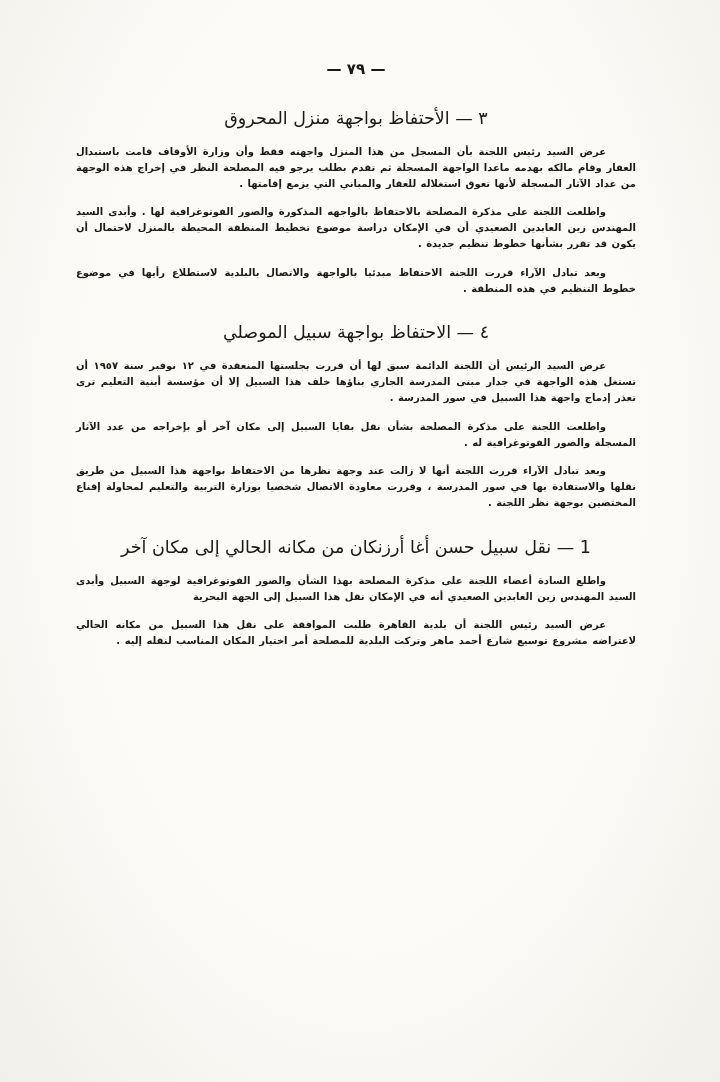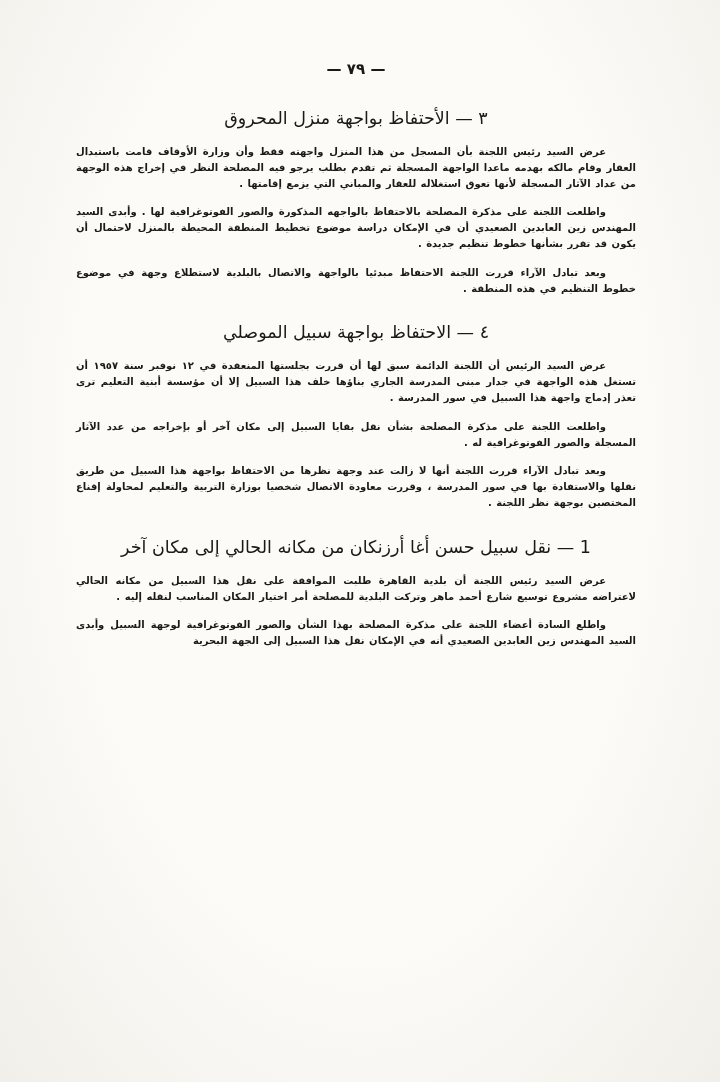--- a/index.html
+++ b/index.html
@@ -53,29 +53,29 @@
 <body>
 
 <div class="page">
 
   <div class="page-number">— ٧٩ —</div>
 
   <section class="section">
     <h2 class="section-heading">٣ — الأحتفاظ بواجهة منزل المحروق</h2>
     <p class="para">عرض السيد رئيس اللجنة بأن المسجل من هذا المنزل واجهته فقط وأن وزارة الأوقاف قامت باستبدال العقار وقام مالكه بهدمه ماعدا الواجهة المسجلة ثم تقدم بطلب يرجو فيه المصلحة النظر في إخراج هذه الوجهة من عداد الآثار المسجلة لأنها تعوق استغلاله للعقار والمباني التي يزمع إقامتها .</p>
     <p class="para">واطلعت اللجنة على مذكرة المصلحة بالاحتفاظ بالواجهه المذكورة والصور الفوتوغرافية لها . وأبدى السيد المهندس زين العابدين الصعيدي أن في الإمكان دراسة موضوع تخطيط المنطقة المحيطة بالمنزل لاحتمال أن يكون قد تقرر بشأنها خطوط تنظيم جديدة .</p>
-    <p class="para">وبعد تبادل الآراء قررت اللجنة الاحتفاظ مبدئيا بالواجهة والاتصال بالبلدية لاستطلاع وجهة في موضوع خطوط التنظيم في هذه المنطقة .</p>
+    <p class="para">وبعد تبادل الآراء قررت اللجنة الاحتفاظ مبدئيا بالواجهة والاتصال بالبلدية لاستطلاع رأيها في موضوع خطوط التنظيم في هذه المنطقة .</p>
   </section>
 
   <section class="section">
     <h2 class="section-heading">٤ — الاحتفاظ بواجهة سبيل الموصلي</h2>
     <p class="para">عرض السيد الرئيس أن اللجنة الدائمة سبق لها أن قررت بجلستها المنعقدة في ١٢ نوفبر سنة ١٩٥٧ أن تستغل هذه الواجهة في جدار مبنى المدرسة الجاري بناؤها خلف هذا السبيل إلا أن مؤسسة أبنية التعليم ترى تعذر إدماج واجهة هذا السبيل في سور المدرسة .</p>
     <p class="para">واطلعت اللجنة على مذكرة المصلحة بشأن نقل بقايا السبيل إلى مكان آخر أو بإخراجه من عدد الآثار المسجلة والصور الفوتوغرافية له .</p>
     <p class="para">وبعد تبادل الآراء قررت اللجنة أنها لا زالت عند وجهة نظرها من الاحتفاظ بواجهة هذا السبيل من طريق نقلها والاستفادة بها في سور المدرسة ، وقررت معاودة الاتصال شخصيا بوزارة التربية والتعليم لمحاولة إقناع المختصين بوجهة نظر اللجنة .</p>
   </section>
 
   <section class="section">
     <h2 class="section-heading">1 — نقل سبيل حسن أغا أرزنكان من مكانه الحالي إلى مكان آخر</h2>
+    <p class="para">واطلع السادة أعضاء اللجنة على مذكرة المصلحة بهذا الشأن والصور الفوتوغرافية لوجهة السبيل وأبدى السيد المهندس زين العابدين الصعيدي أنه في الإمكان نقل هذا السبيل إلى الجهة البحرية</p>
     <p class="para">عرض السيد رئيس اللجنة أن بلدية القاهرة طلبت الموافقة على نقل هذا السبيل من مكانه الحالي لاعتراضه مشروع توسيع شارع أحمد ماهر وتركت البلدية للمصلحة أمر اختيار المكان المناسب لنقله إليه .</p>
-    <p class="para">واطلع السادة أعضاء اللجنة على مذكرة المصلحة بهذا الشأن والصور الفوتوغرافية لوجهة السبيل وأبدى السيد المهندس زين العابدين الصعيدي أنه في الإمكان نقل هذا السبيل إلى الجهة البحرية</p>
   </section>
 
 </div>
 
 </body></html>

